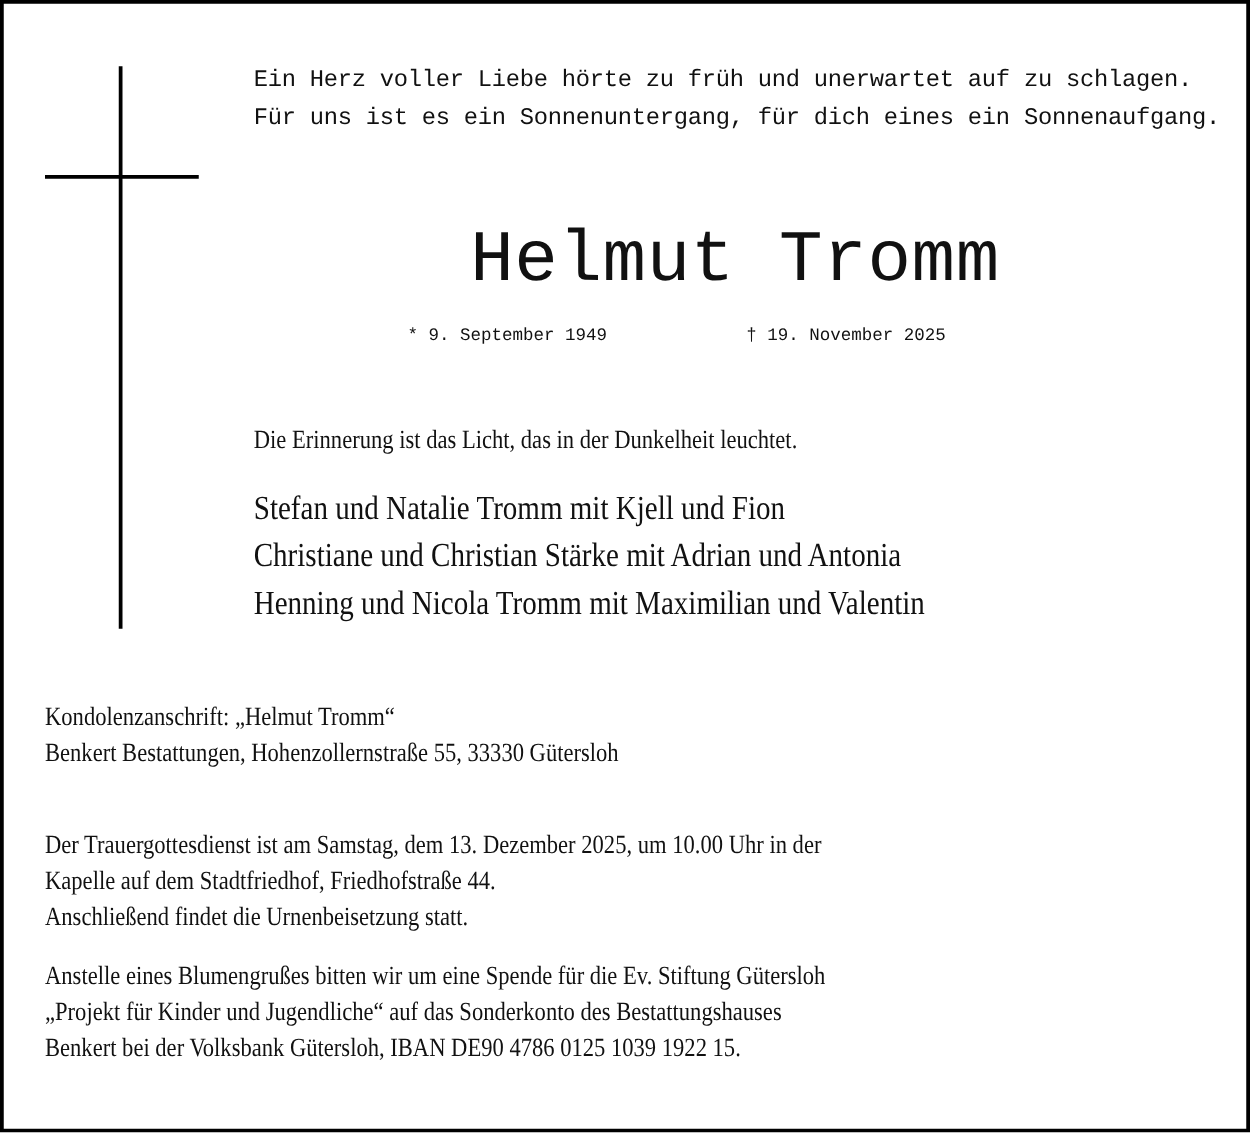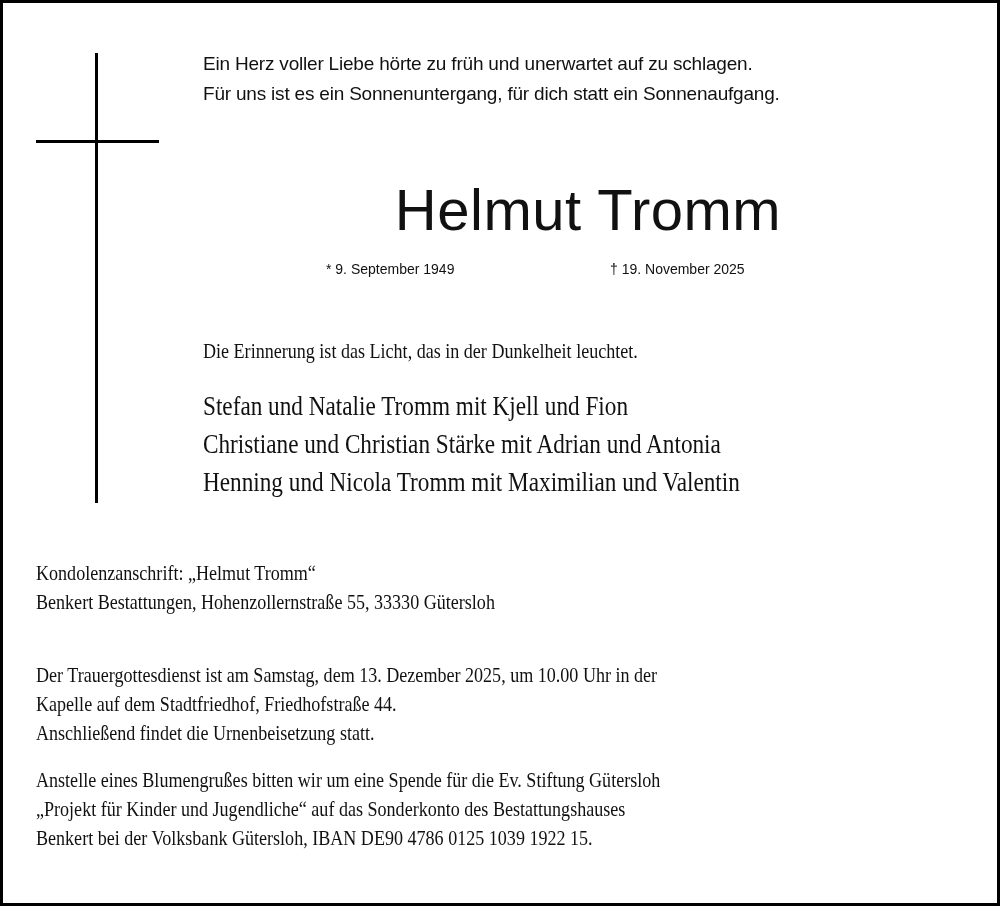--- a/index.html
+++ b/index.html
@@ -1,29 +1,29 @@
 <!DOCTYPE html>
 <html><head>
   <meta charset="utf-8">
   <style>
     html, body { margin: 0; padding: 0; background: #ffffff; }
     body { width: 1000px; height: 906px; position: relative; overflow: hidden; }
     .frame {
       position: absolute; left: 0; top: 0; width: 1000px; height: 906px;
       box-sizing: border-box; border: 3px solid #000; background: #fff;
     }
-    .serif { font-family: Liberation Sans, sans-serif; color: #111; }
+    .serif { font-family: Liberation Mono, monospace; color: #111; }
     .cond { font-family: "Liberation Serif", "DejaVu Serif", serif; color: #111; }
     .cross-v { position: absolute; left: 92px; top: 50px; width: 3px; height: 450px; background: #000; }
     .cross-h { position: absolute; left: 33px; top: 137px; width: 123px; height: 3px; background: #000; }
     .motto { position: absolute; left: 200px; top: 46px; font-size: 19px; line-height: 30px; letter-spacing: -0.2px; white-space: nowrap; }
     .name { position: absolute; left: 0; width: 1170px; top: 172px; text-align: center; font-size: 58px; line-height: 70px; letter-spacing: 0.5px; white-space: nowrap; }
     .dates { position: absolute; top: 252px; font-size: 14px; line-height: 28px; white-space: nowrap; }
     .birth { left: 323px; }
-    .death { left: 607px; }
+    .death { left: 594px; }
     .quote { position: absolute; left: 200px; top: 333px; font-size: 21px; line-height: 30px; white-space: nowrap; transform: scaleX(0.86); transform-origin: left top; }
     .family { position: absolute; left: 200px; top: 384px; font-size: 27px; line-height: 38px; white-space: nowrap; transform: scaleX(0.86); transform-origin: left top; }
     .family div { height: 38px; }
     .block { position: absolute; left: 33px; font-size: 21px; line-height: 29px; white-space: nowrap; transform: scaleX(0.86); transform-origin: left top; }
     .condolence { top: 556px; }
     .service { top: 658px; }
     .donation { top: 763px; }
     .block div { height: 29px; }
   </style>
 </head>
@@ -31,21 +31,21 @@
 
 <div class="frame">
 
   <div>
     <div class="cross-v"></div>
     <div class="cross-h"></div>
   </div>
 
   <div class="motto serif">
     <div>Ein Herz voller Liebe hörte zu früh und unerwartet auf zu schlagen.</div>
-    <div>Für uns ist es ein Sonnenuntergang, für dich statt ein Sonnenaufgang.</div>
+    <div>Für uns ist es ein Sonnenuntergang, für dich eines ein Sonnenaufgang.</div>
   </div>
 
   <div class="name serif">Helmut Tromm</div>
 
   <div class="dates serif birth">* 9. September 1949</div>
   <div class="dates serif death">† 19. November 2025</div>
 
   <div class="quote cond">Die Erinnerung ist das Licht, das in der Dunkelheit leuchtet.</div>
 
   <div class="family cond">

